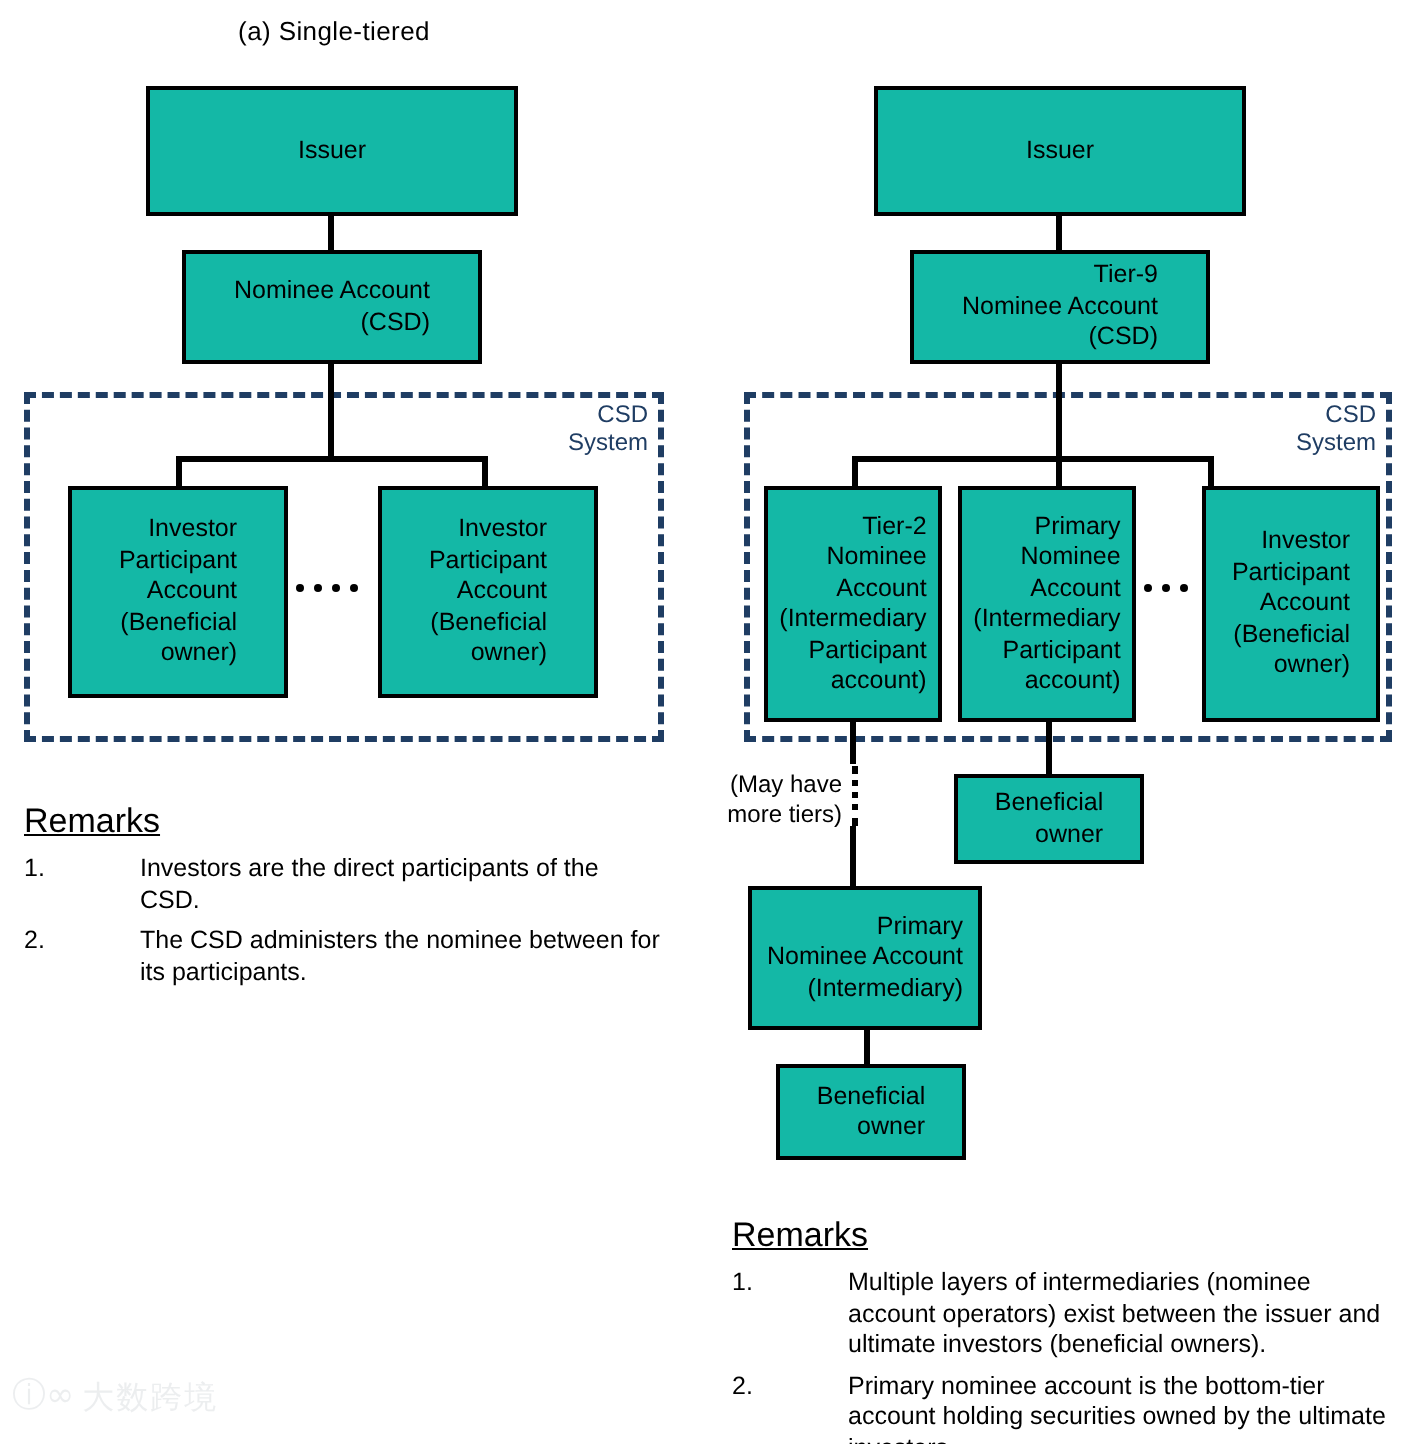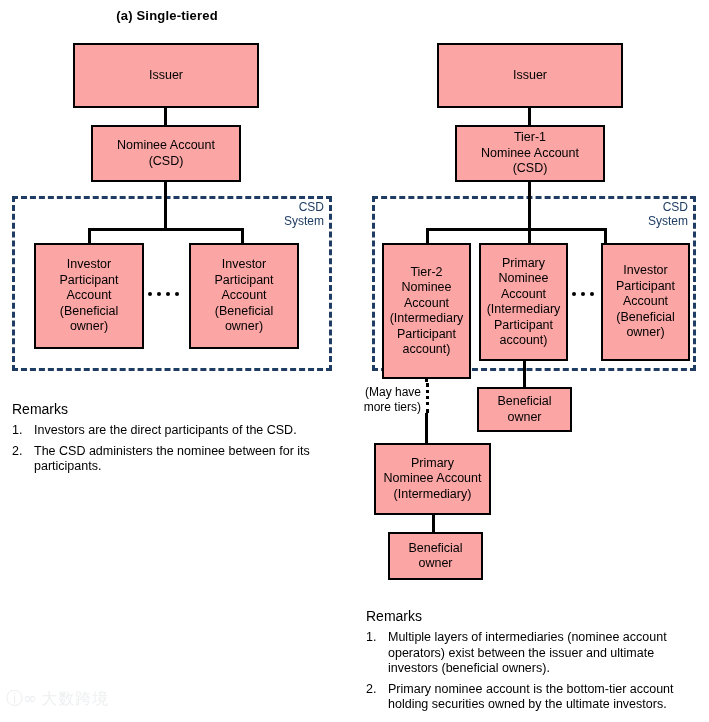--- a/index.html
+++ b/index.html
@@ -17,33 +17,33 @@
   }
   #canvas {
     position: absolute;
     left: 0; top: 0;
     width: 709px;
     height: 722px;
   }
   .panel-title {
     position: absolute;
     font-size: 13px;
-    font-weight: bold;
+    font-weight: normal;
     text-align: center;
     letter-spacing: 0.2px;
   }
   .node {
     position: absolute;
     box-sizing: border-box;
     border: 2.5px solid #000000;
-    background: #fca5a5;
+    background: #14b8a6;
     display: flex;
     align-items: center;
     justify-content: center;
-    text-align: center;
+    text-align: right;
     font-size: 12.5px;
     line-height: 15.5px;
     white-space: pre-line;
     z-index: 3;
   }
   .csd-region {
     position: absolute;
     box-sizing: border-box;
     border: 3px dashed #1f3d63;
     background: transparent;
@@ -90,35 +90,37 @@
     font-size: 12px;
     line-height: 14.5px;
     text-align: right;
     white-space: pre-line;
     z-index: 3;
   }
   .remarks-block {
     position: absolute;
   }
   .remarks-title {
-    font-size: 14px;
+    font-size: 17px;
+    text-decoration: underline;
     margin-bottom: 6px;
   }
   .remark-row {
     display: flex;
     font-size: 12.5px;
     line-height: 15.5px;
     margin-bottom: 5px;
   }
   .remark-num {
     width: 22px;
     flex: 0 0 22px;
   }
   .remark-text {
     flex: 1 1 auto;
+    margin-left: 36px;
   }
   .watermark {
     position: absolute;
     left: 6px;
     top: 690px;
     display: flex;
     align-items: center;
     gap: 4px;
     opacity: 0.18;
     z-index: 5;
@@ -196,33 +198,33 @@
 
 
   <div class="csd-region" style="left:372px; top:196px; width:324px; height:175px;"></div>
   <div class="csd-label" style="left:616px; top:200px; width:72px;">CSD
 System</div>
 
   <div class="node" style="left:437px; top:43px; width:186px; height:65px;">Issuer</div>
 
   <div class="connector v-line" style="left:528px; top:106px; height:20px;"></div>
 
-  <div class="node" style="left:455px; top:125px; width:150px; height:57px;">Tier-1
+  <div class="node" style="left:455px; top:125px; width:150px; height:57px;">Tier-9
 Nominee Account
 (CSD)</div>
 
   <div class="connector v-line" style="left:528px; top:180px; height:63px;"></div>
 
   <div class="connector h-line" style="left:426px; top:228px; width:180px;"></div>
 
   <div class="connector v-line" style="left:426px; top:228px; height:15px;"></div>
 
   <div class="connector v-line" style="left:604px; top:228px; height:15px;"></div>
 
-  <div class="node" style="left:382px; top:243px; width:89px; height:136px;">Tier-2
+  <div class="node" style="left:382px; top:243px; width:89px; height:118px;">Tier-2
 Nominee
 Account
 (Intermediary
 Participant
 account)</div>
 
   <div class="node" style="left:479px; top:243px; width:89px; height:118px;">Primary
 Nominee
 Account
 (Intermediary

